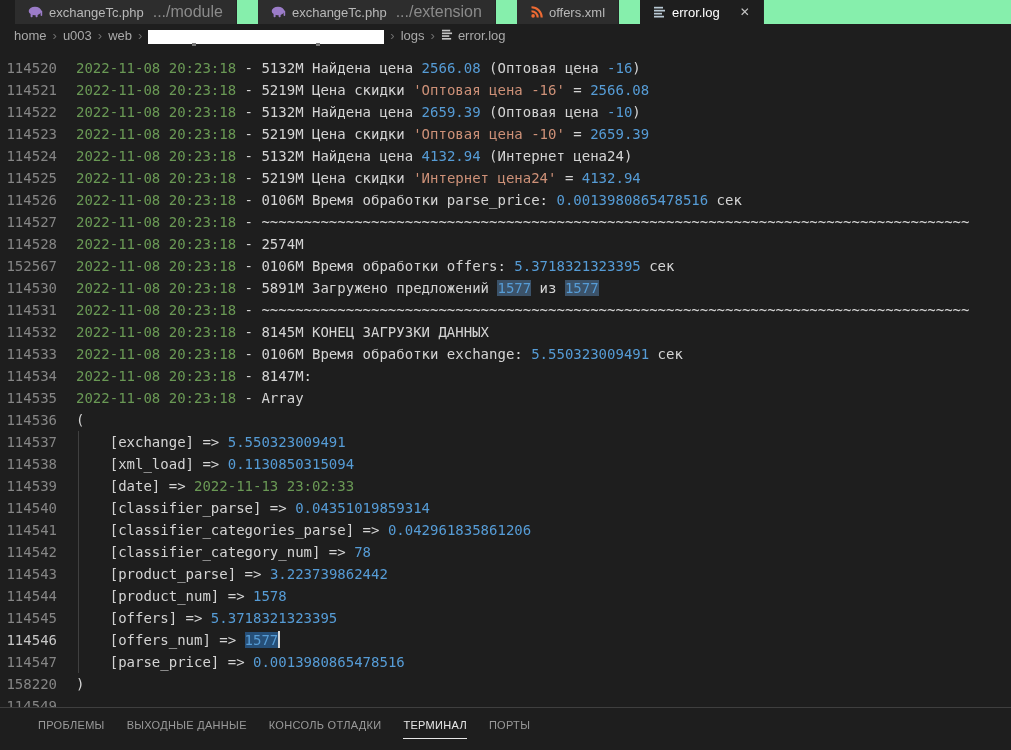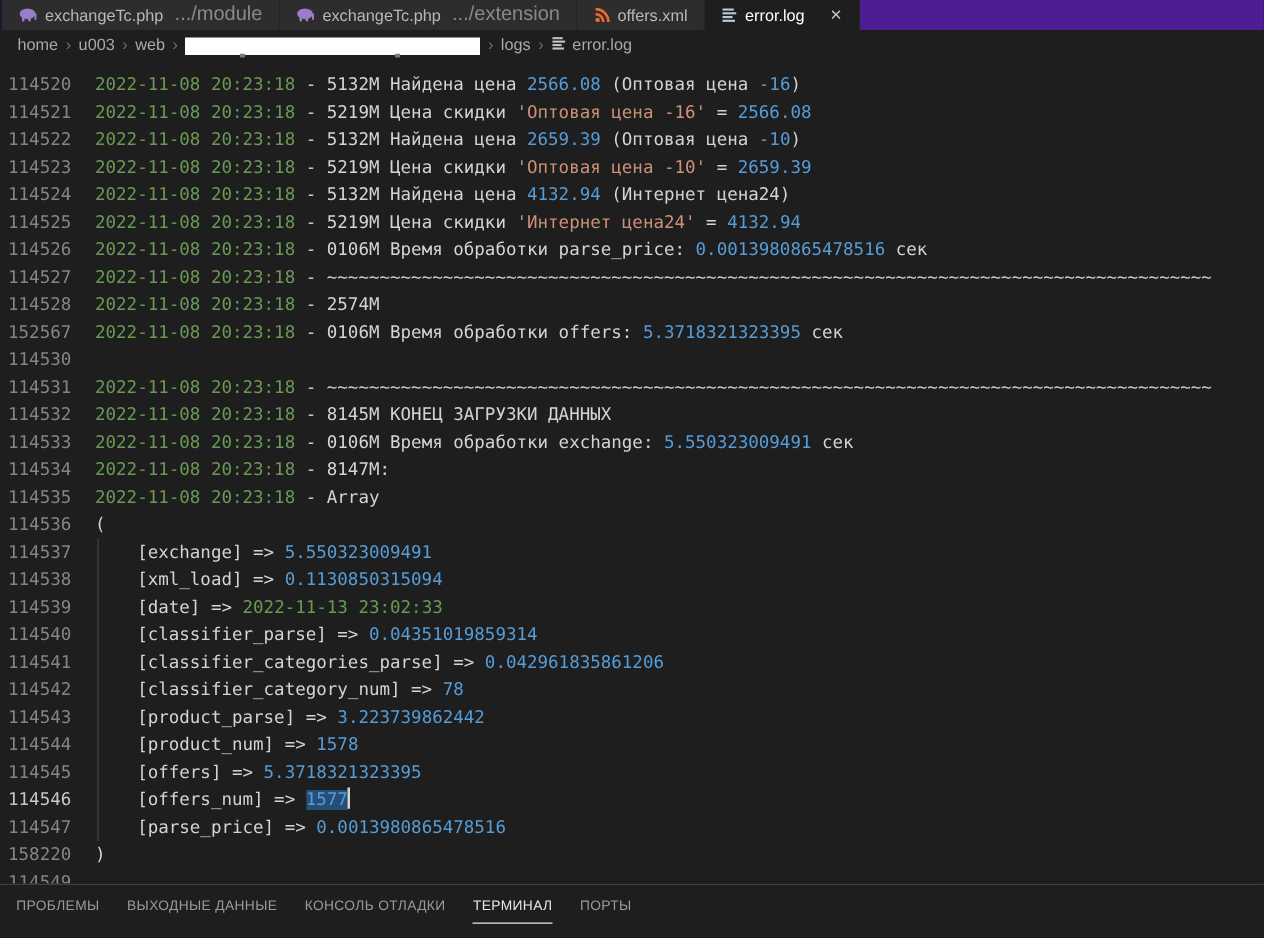--- a/index.html
+++ b/index.html
@@ -1,21 +1,21 @@
 <!DOCTYPE html>
 <html><head>
 <meta charset="utf-8">
 <style>
   * { margin:0; padding:0; box-sizing:border-box; }
   html,body { width:1011px; height:750px; overflow:hidden; background:#1e1e1e;
               font-family:"Liberation Sans", sans-serif; }
 
   
-  .tabbar { position:absolute; top:0; left:2px; right:0; height:24px;
-            background:#4c1d95; display:flex; overflow:hidden; }
+  .tabbar { position:absolute; top:0; left:15px; right:0; height:24px;
+            background:#86efac; display:flex; overflow:hidden;gap:21px; }
   .tab { display:flex; align-items:center; gap:6px; padding:0 13px;
          background:#2d2d2d; border-right:1px solid #252526;
          font-size:13px; color:#b8b8b8; cursor:pointer; white-space:nowrap; }
   .tab.active { background:#1e1e1e; color:#ffffff; }
   .tab .desc { color:#8a8a8a; font-size:16px; margin-left:3px; }
   .tab .ticon { display:flex; align-items:center; }
   .tab .close { margin-left:14px; color:#c5c5c5; font-size:12px; line-height:1; }
 
   
   .crumbs { position:absolute; top:24px; left:0; right:0; height:23px;
@@ -44,21 +44,21 @@
   .c-date { color:#6a9955; }
   .c-num  { color:#569cd6; }
   .c-str  { color:#ce9178; }
   .hl-occ { background:#3b5269; }
   .hl-sel { background:#264f78; }
   .caret  { display:inline-block; width:2px; height:17px; background:#d7d7d7;
             vertical-align:middle; margin-top:-3px; }
 
   
   .panel { position:absolute; left:0; right:0; top:707px; height:43px;
-           background:#1e1e1e; border-top:1px solid #3f3f3f; }
+           background:#1e1e1e; border-top:1px solid #3f3f3f;padding-left:25px; }
   .ptabs { display:flex; gap:22px; padding:11px 0 0 13px;
            font-size:11px; letter-spacing:0.3px; color:#9a9a9a; }
   .ptab { padding-bottom:7px; cursor:pointer; }
   .ptab.active { color:#e7e7e7; border-bottom:1px solid #e7e7e7; }
 </style>
 </head>
 <body>
 
 <div class="tabbar">
     <div class="tab">
@@ -143,21 +143,21 @@
       <div class="line"><span class="gut">114520</span><span class="lc"><span class="c-date">2022-11-08 20:23:18</span><span class="c-text"> - 5132M Найдена цена </span><span class="c-num">2566.08</span><span class="c-text"> (Оптовая цена </span><span class="c-num">-16</span><span class="c-text">)</span></span></div>
       <div class="line"><span class="gut">114521</span><span class="lc"><span class="c-date">2022-11-08 20:23:18</span><span class="c-text"> - 5219M Цена скидки </span><span class="c-str">'Оптовая цена -16'</span><span class="c-text"> = </span><span class="c-num">2566.08</span></span></div>
       <div class="line"><span class="gut">114522</span><span class="lc"><span class="c-date">2022-11-08 20:23:18</span><span class="c-text"> - 5132M Найдена цена </span><span class="c-num">2659.39</span><span class="c-text"> (Оптовая цена </span><span class="c-num">-10</span><span class="c-text">)</span></span></div>
       <div class="line"><span class="gut">114523</span><span class="lc"><span class="c-date">2022-11-08 20:23:18</span><span class="c-text"> - 5219M Цена скидки </span><span class="c-str">'Оптовая цена -10'</span><span class="c-text"> = </span><span class="c-num">2659.39</span></span></div>
       <div class="line"><span class="gut">114524</span><span class="lc"><span class="c-date">2022-11-08 20:23:18</span><span class="c-text"> - 5132M Найдена цена </span><span class="c-num">4132.94</span><span class="c-text"> (Интернет цена24)</span></span></div>
       <div class="line"><span class="gut">114525</span><span class="lc"><span class="c-date">2022-11-08 20:23:18</span><span class="c-text"> - 5219M Цена скидки </span><span class="c-str">'Интернет цена24'</span><span class="c-text"> = </span><span class="c-num">4132.94</span></span></div>
       <div class="line"><span class="gut">114526</span><span class="lc"><span class="c-date">2022-11-08 20:23:18</span><span class="c-text"> - 0106M Время обработки parse_price: </span><span class="c-num">0.0013980865478516</span><span class="c-text"> сек</span></span></div>
       <div class="line"><span class="gut">114527</span><span class="lc"><span class="c-date">2022-11-08 20:23:18</span><span class="c-text"> - ~~~~~~~~~~~~~~~~~~~~~~~~~~~~~~~~~~~~~~~~~~~~~~~~~~~~~~~~~~~~~~~~~~~~~~~~~~~~~~~~~~~~</span></span></div>
       <div class="line"><span class="gut">114528</span><span class="lc"><span class="c-date">2022-11-08 20:23:18</span><span class="c-text"> - 2574M</span></span></div>
       <div class="line"><span class="gut">152567</span><span class="lc"><span class="c-date">2022-11-08 20:23:18</span><span class="c-text"> - 0106M Время обработки offers: </span><span class="c-num">5.3718321323395</span><span class="c-text"> сек</span></span></div>
-      <div class="line"><span class="gut">114530</span></div>
+      <div class="line"><span class="gut">114530</span><span class="lc"><span class="c-date">2022-11-08 20:23:18</span><span class="c-text"> - 5891M Загружено предложений </span><span class="c-num hl-occ">1577</span><span class="c-text"> из </span><span class="c-num hl-occ">1577</span></span></div>
       <div class="line"><span class="gut">114531</span><span class="lc"><span class="c-date">2022-11-08 20:23:18</span><span class="c-text"> - ~~~~~~~~~~~~~~~~~~~~~~~~~~~~~~~~~~~~~~~~~~~~~~~~~~~~~~~~~~~~~~~~~~~~~~~~~~~~~~~~~~~~</span></span></div>
       <div class="line"><span class="gut">114532</span><span class="lc"><span class="c-date">2022-11-08 20:23:18</span><span class="c-text"> - 8145M КОНЕЦ ЗАГРУЗКИ ДАННЫХ</span></span></div>
       <div class="line"><span class="gut">114533</span><span class="lc"><span class="c-date">2022-11-08 20:23:18</span><span class="c-text"> - 0106M Время обработки exchange: </span><span class="c-num">5.550323009491</span><span class="c-text"> сек</span></span></div>
       <div class="line"><span class="gut">114534</span><span class="lc"><span class="c-date">2022-11-08 20:23:18</span><span class="c-text"> - 8147M:</span></span></div>
       <div class="line"><span class="gut">114535</span><span class="lc"><span class="c-date">2022-11-08 20:23:18</span><span class="c-text"> - Array</span></span></div>
       <div class="line"><span class="gut">114536</span><span class="lc"><span class="c-text">(</span></span></div>
       <div class="line g"><span class="gut">114537</span><span class="lc"><span class="c-text">    [exchange] =&gt; </span><span class="c-num">5.550323009491</span></span></div>
       <div class="line g"><span class="gut">114538</span><span class="lc"><span class="c-text">    [xml_load] =&gt; </span><span class="c-num">0.1130850315094</span></span></div>
       <div class="line g"><span class="gut">114539</span><span class="lc"><span class="c-text">    [date] =&gt; </span><span class="c-date">2022-11-13 23:02:33</span></span></div>
       <div class="line g"><span class="gut">114540</span><span class="lc"><span class="c-text">    [classifier_parse] =&gt; </span><span class="c-num">0.04351019859314</span></span></div>

